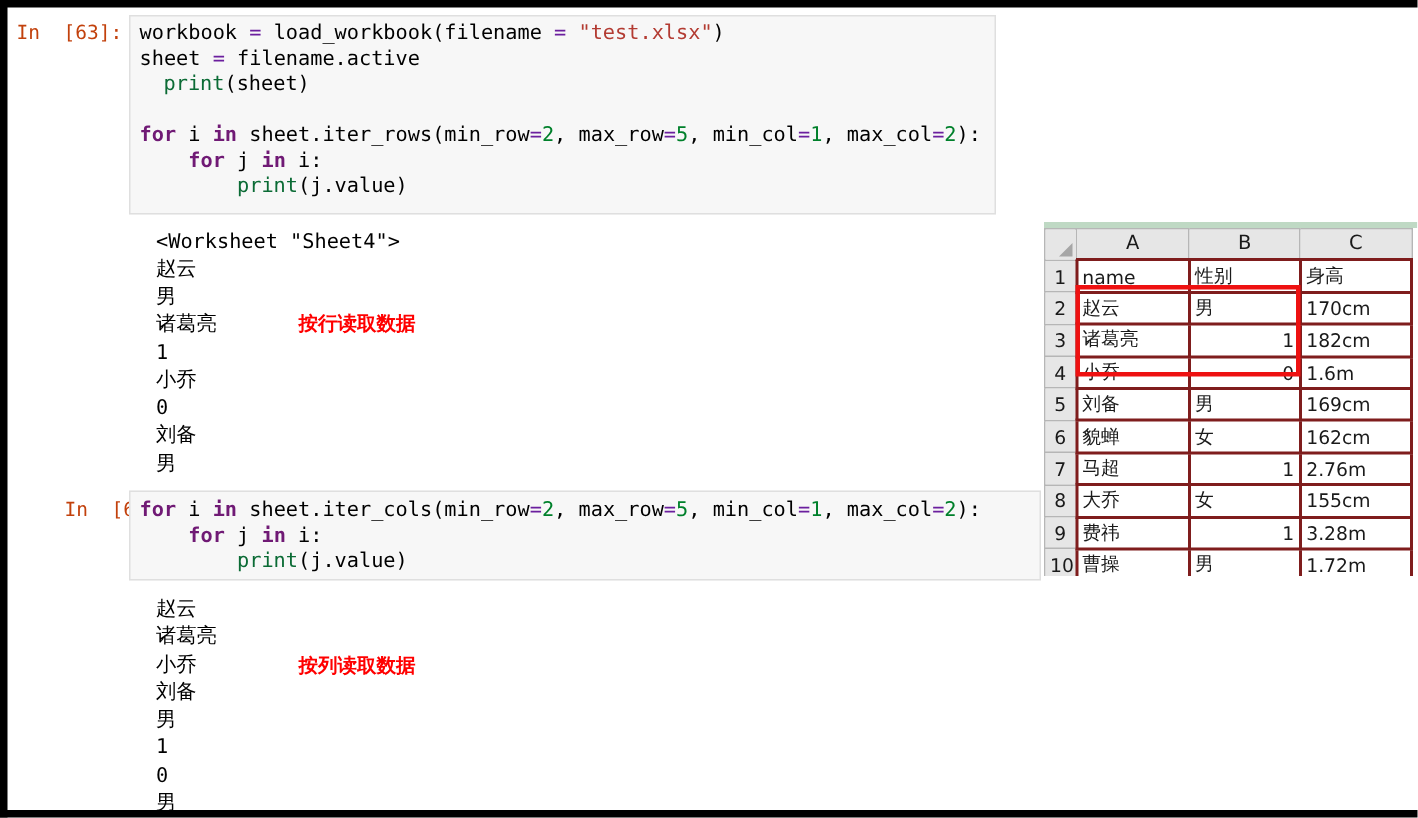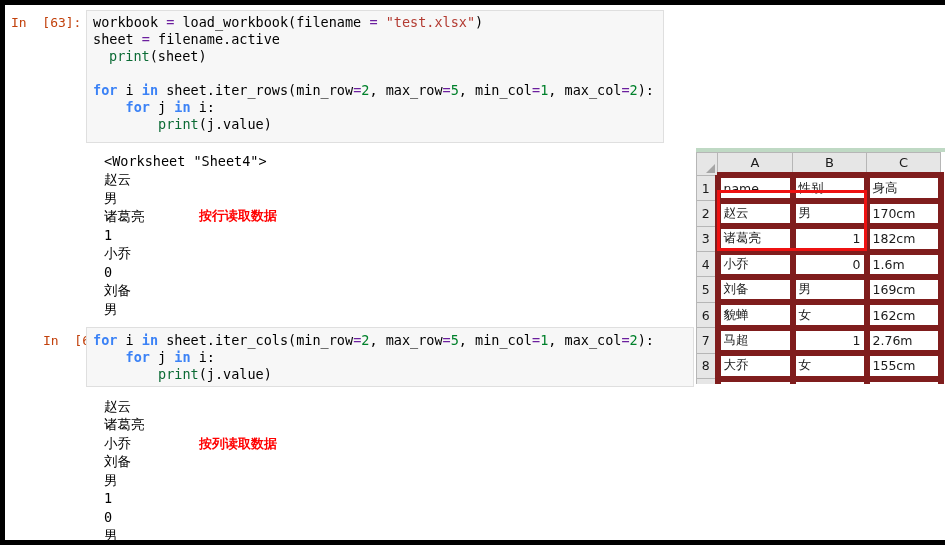--- a/index.html
+++ b/index.html
@@ -44,21 +44,21 @@
     box-sizing: border-box;
   }
   .codeline {
     position: absolute;
     font-family: "DejaVu Sans Mono", "Liberation Mono", monospace;
     font-size: 13.5px;
     line-height: 17px;
     white-space: pre;
     color: #000000;
   }
-  .k  { color: #3b82f6; font-weight: bold; }   
+  .k  { color: #701a75; font-weight: bold; }   
   .fn { color: #0b6b35; }                      
   .st { color: #b33b32; }                      
   .nug{ color: #00802b; }                      
   .op { color: #6b1f9e; }                      
 
   .outline {
     position: absolute;
     font-family: "DejaVu Sans Mono", "Liberation Mono", monospace;
     font-size: 13.5px;
     line-height: 18.5px;
@@ -90,21 +90,21 @@
   .xl-grid {
     position: absolute;
     border-collapse: collapse;
     table-layout: fixed;
     font-family: "DejaVu Sans", "Liberation Sans", sans-serif;
     font-size: 12.5px;
     color: #1a1a1a;
     background: #ffffff;
   }
   .xl-grid td, .xl-grid th {
-    border: 6px solid #7f1d1d;
+    border: 2px solid #7f1d1d;
     padding: 0 3px;
     height: 19.4px;
     overflow: hidden;
     white-space: nowrap;
     font-weight: normal;
   }
   .xl-corner, .xl-colhead, .xl-rowhead {
     background: #e6e6e6;
     border: 1px solid #b6b6b6 !important;
     text-align: center;
@@ -254,20 +254,26 @@
           <td class="cell-left">女</td>
           <td class="cell-left">155cm</td>
         </tr>
         <tr>
           <td class="xl-rowhead">9</td>
           <td class="cell-left">费祎</td>
           <td class="cell-right">1</td>
           <td class="cell-left">3.28m</td>
         </tr>
         <tr>
+          <td class="xl-rowhead">10</td>
+          <td class="cell-left">曹操</td>
+          <td class="cell-left">男</td>
+          <td class="cell-left">1.72m</td>
+        </tr>
+        <tr>
           <td class="xl-rowhead">11</td>
           <td class="cell-left">曹丕</td>
           <td class="cell-left">男</td>
           <td class="cell-left">190cm</td>
         </tr>
 
       </tbody>
     </table>
 
     <div id="redbox" style="left:21px; top:42px; width:150px; height:61px;"></div>

